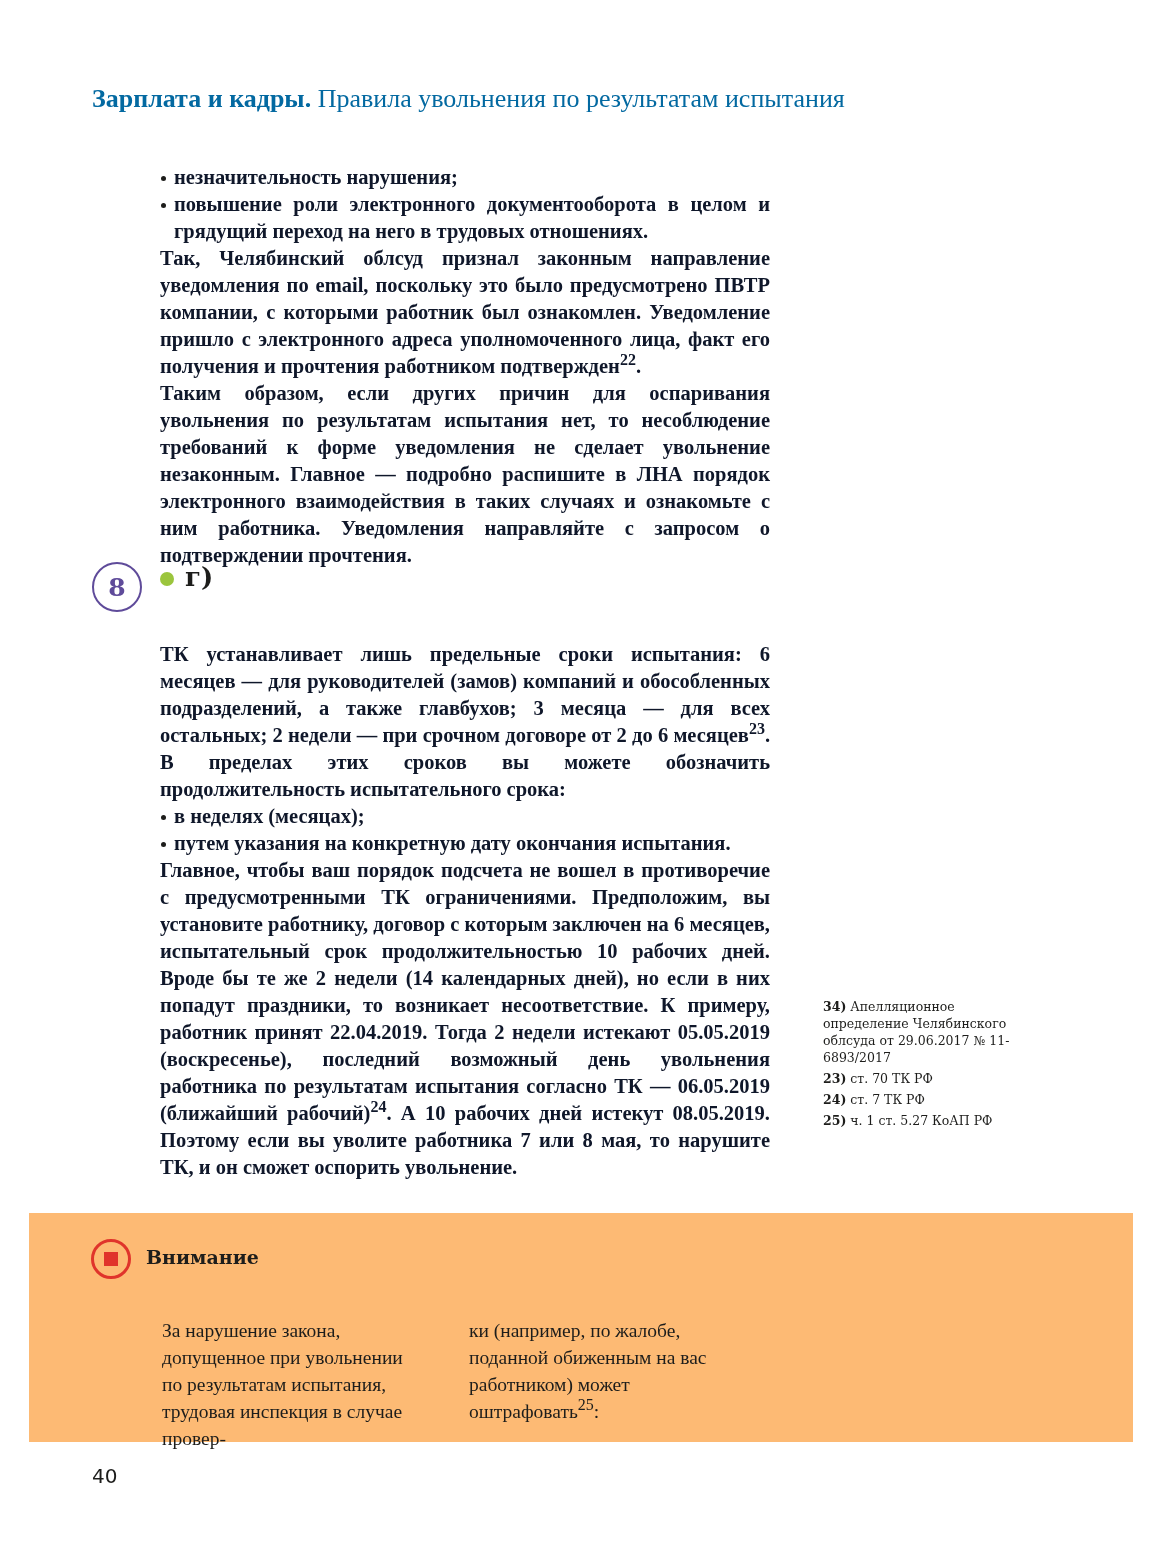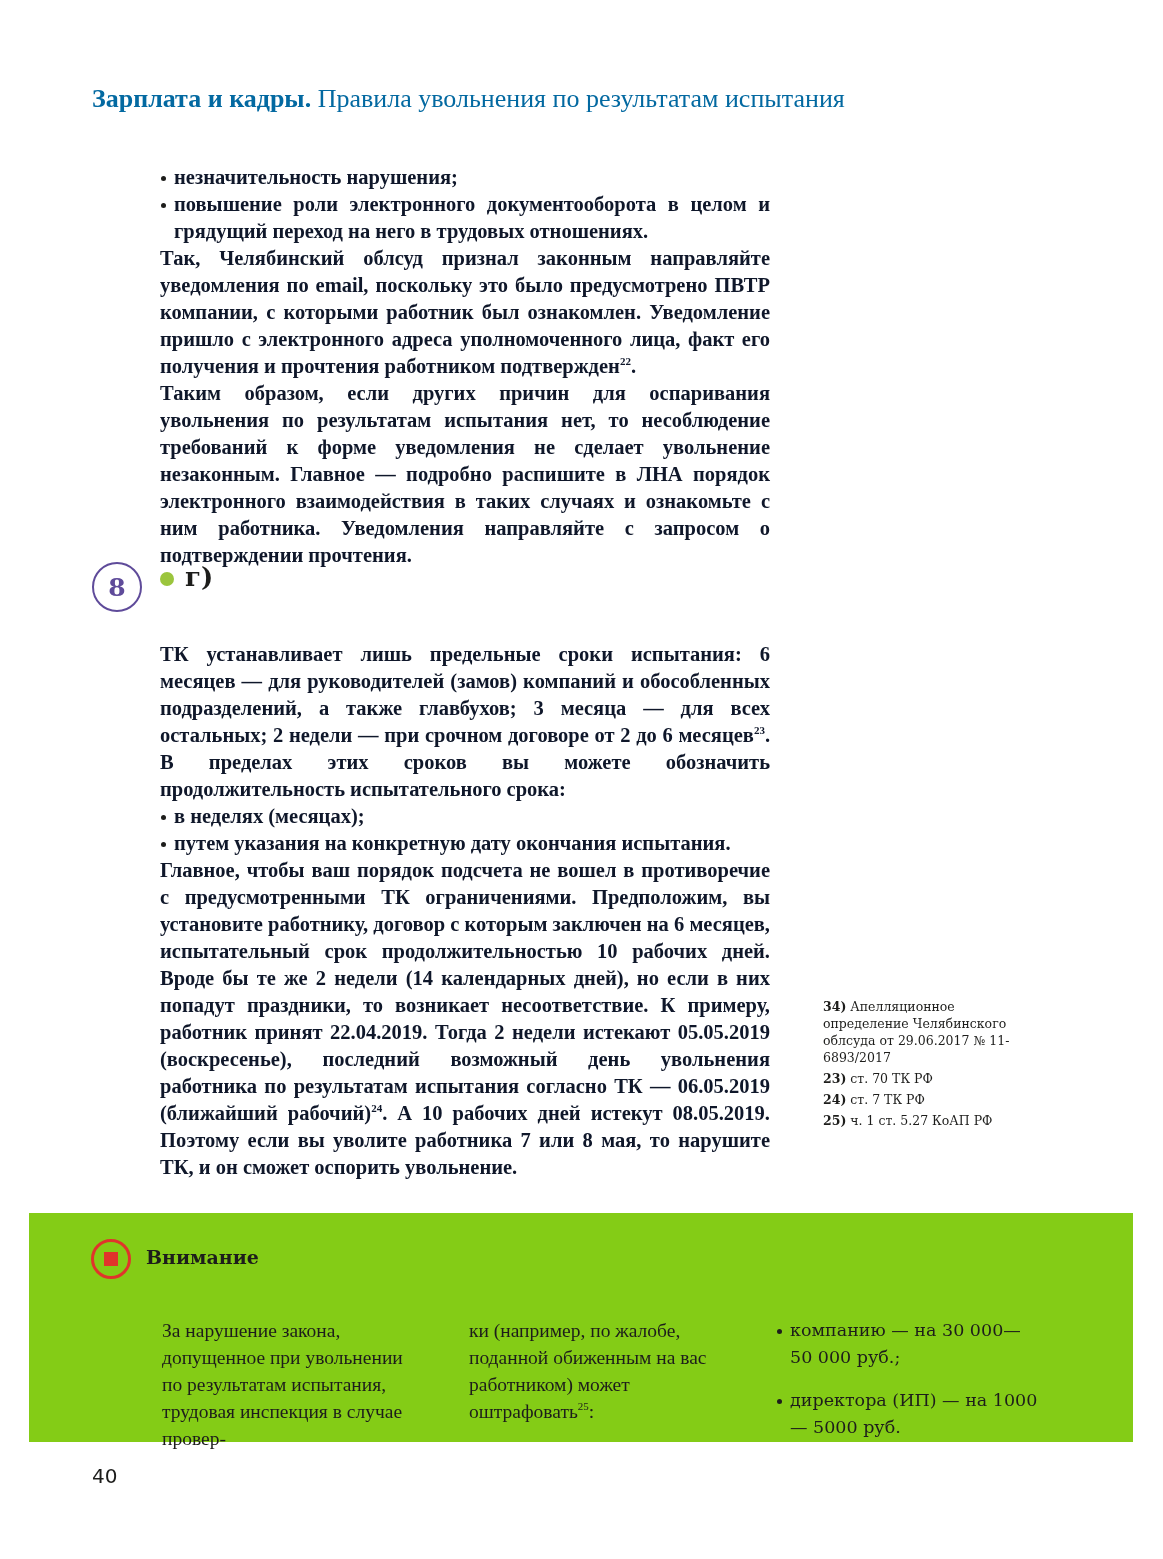--- a/index.html
+++ b/index.html
@@ -18,21 +18,21 @@
     position: absolute; left: 160px; width: 610px;
     font-family: "Liberation Serif", serif;
     font-size: 20.5px; line-height: 27px; color: #0f172a; font-weight: bold;
   }
   .main p { margin: 0; text-align: justify; text-align-last: left; }
   .main .bullet { position: relative; padding-left: 14px; margin: 0; text-align: justify; text-align-last: left; }
   .main .bullet::before {
     content: ""; position: absolute; left: 1px; top: 12px;
     width: 5px; height: 5px; border-radius: 50%; background: #1d1d1b;
   }
-  sup { font-size: 11px; line-height: 0; vertical-align: 8px; }
+  sup { font-size: 16px; line-height: 0; vertical-align: 8px; }
   #block-1 { top: 164px; }
   #block-2 { top: 597px; margin-top: 44px; }
   .section-num {
     position: absolute; left: 92px; top: 562px;
     width: 50px; height: 50px; border: 2px solid #5f4b9a; border-radius: 50%;
     box-sizing: border-box; display: flex; align-items: center; justify-content: center;
     font-family: "DejaVu Serif", serif; font-weight: bold; font-size: 25px; color: #5f4b9a;
   }
   .subhead {
     position: absolute; left: 160px; top: 562px; display: flex; align-items: center;
@@ -40,21 +40,21 @@
   .green-dot { width: 14px; height: 14px; border-radius: 50%; background: #9bc53d; margin-right: 11px; margin-top: 4px; }
   .subhead-text { font-family: "DejaVu Serif", serif; font-weight: bold; font-size: 26px; color: #1d1d1b; }
   .notes {
     position: absolute; left: 823px; top: 998px; width: 200px;
     font-family: "DejaVu Serif", serif; font-size: 12.5px; line-height: 17px; color: #1d1d1b;
   }
   .note { margin-bottom: 4px; }
   .note b { font-weight: bold; }
   .attention {
     position: absolute; left: 29px; top: 1213px; width: 1104px; height: 229px;
-    background: #84cc16;
+    background: #fdba74;
   }
   .attention .wave {
     position: absolute; left: 0; top: -3px; width: 100%; height: 6px;
     background: radial-gradient(circle at 4px 0px, #ffffff 3px, transparent 3.5px);
     background-size: 16px 6px;
   }
   .att-icon {
     position: absolute; left: 62px; top: 26px; width: 40px; height: 40px;
     border: 3px solid #e0342b; border-radius: 50%; box-sizing: border-box;
     display: flex; align-items: center; justify-content: center;
@@ -86,21 +86,21 @@
 <body>
 
 <div class="running-head">
   <span class="section">Зарплата и кадры.</span>
   <span>Правила увольнения по результатам испытания</span>
 </div>
 
 <div class="main" id="block-1">
   <p class="bullet">незначительность нарушения;</p>
   <p class="bullet">повышение роли электронного документооборота в целом и грядущий переход на него в трудовых отношениях.</p>
-  <p><span>Так, Челябинский облсуд признал законным направляйте уведомления по email, поскольку это было предусмотрено ПВТР компании, с которыми работник был ознакомлен. Уведомление пришло с электронного адреса уполномоченного лица, факт его получения и прочтения работником подтвержден</span><sup>22</sup><span>.</span></p>
+  <p><span>Так, Челябинский облсуд признал законным направление уведомления по email, поскольку это было предусмотрено ПВТР компании, с которыми работник был ознакомлен. Уведомление пришло с электронного адреса уполномоченного лица, факт его получения и прочтения работником подтвержден</span><sup>22</sup><span>.</span></p>
   <p>Таким образом, если других причин для оспаривания увольнения по результатам испытания нет, то несоблюдение требований к форме уведомления не сделает увольнение незаконным. Главное — подробно распишите в ЛНА порядок электронного взаимодействия в таких случаях и ознакомьте с ним работника. Уведомления направляйте с запросом о подтверждении прочтения.</p>
 </div>
 
 <div class="section-num">
   <span>8</span>
 </div>
 <div class="subhead">
   <span class="green-dot"></span>
   <span class="subhead-text">г)</span>
 </div>
@@ -124,19 +124,15 @@
   <div class="att-icon">
       <div class="sq"></div>
     </div>
   <div class="att-title">Внимание</div>
   <div class="att-col" id="att-col-1">
     <p>За нарушение закона, допущенное при увольнении по результатам испытания, трудовая инспекция в случае провер-</p>
   </div>
   <div class="att-col" id="att-col-2">
     <p><span>ки (например, по жалобе, поданной обиженным на вас работником) может оштрафовать</span><sup>25</sup><span>:</span></p>
   </div>
-  <div class="att-col" id="att-col-3">
-    <p class="att-bullet">компанию — на 30 000— 50 000 руб.;</p>
-    <p class="att-bullet">директора (ИП) — на 1000— 5000 руб.</p>
-  </div>
 </div>
 
 <div class="page-number">40</div>
 
 </body></html>

